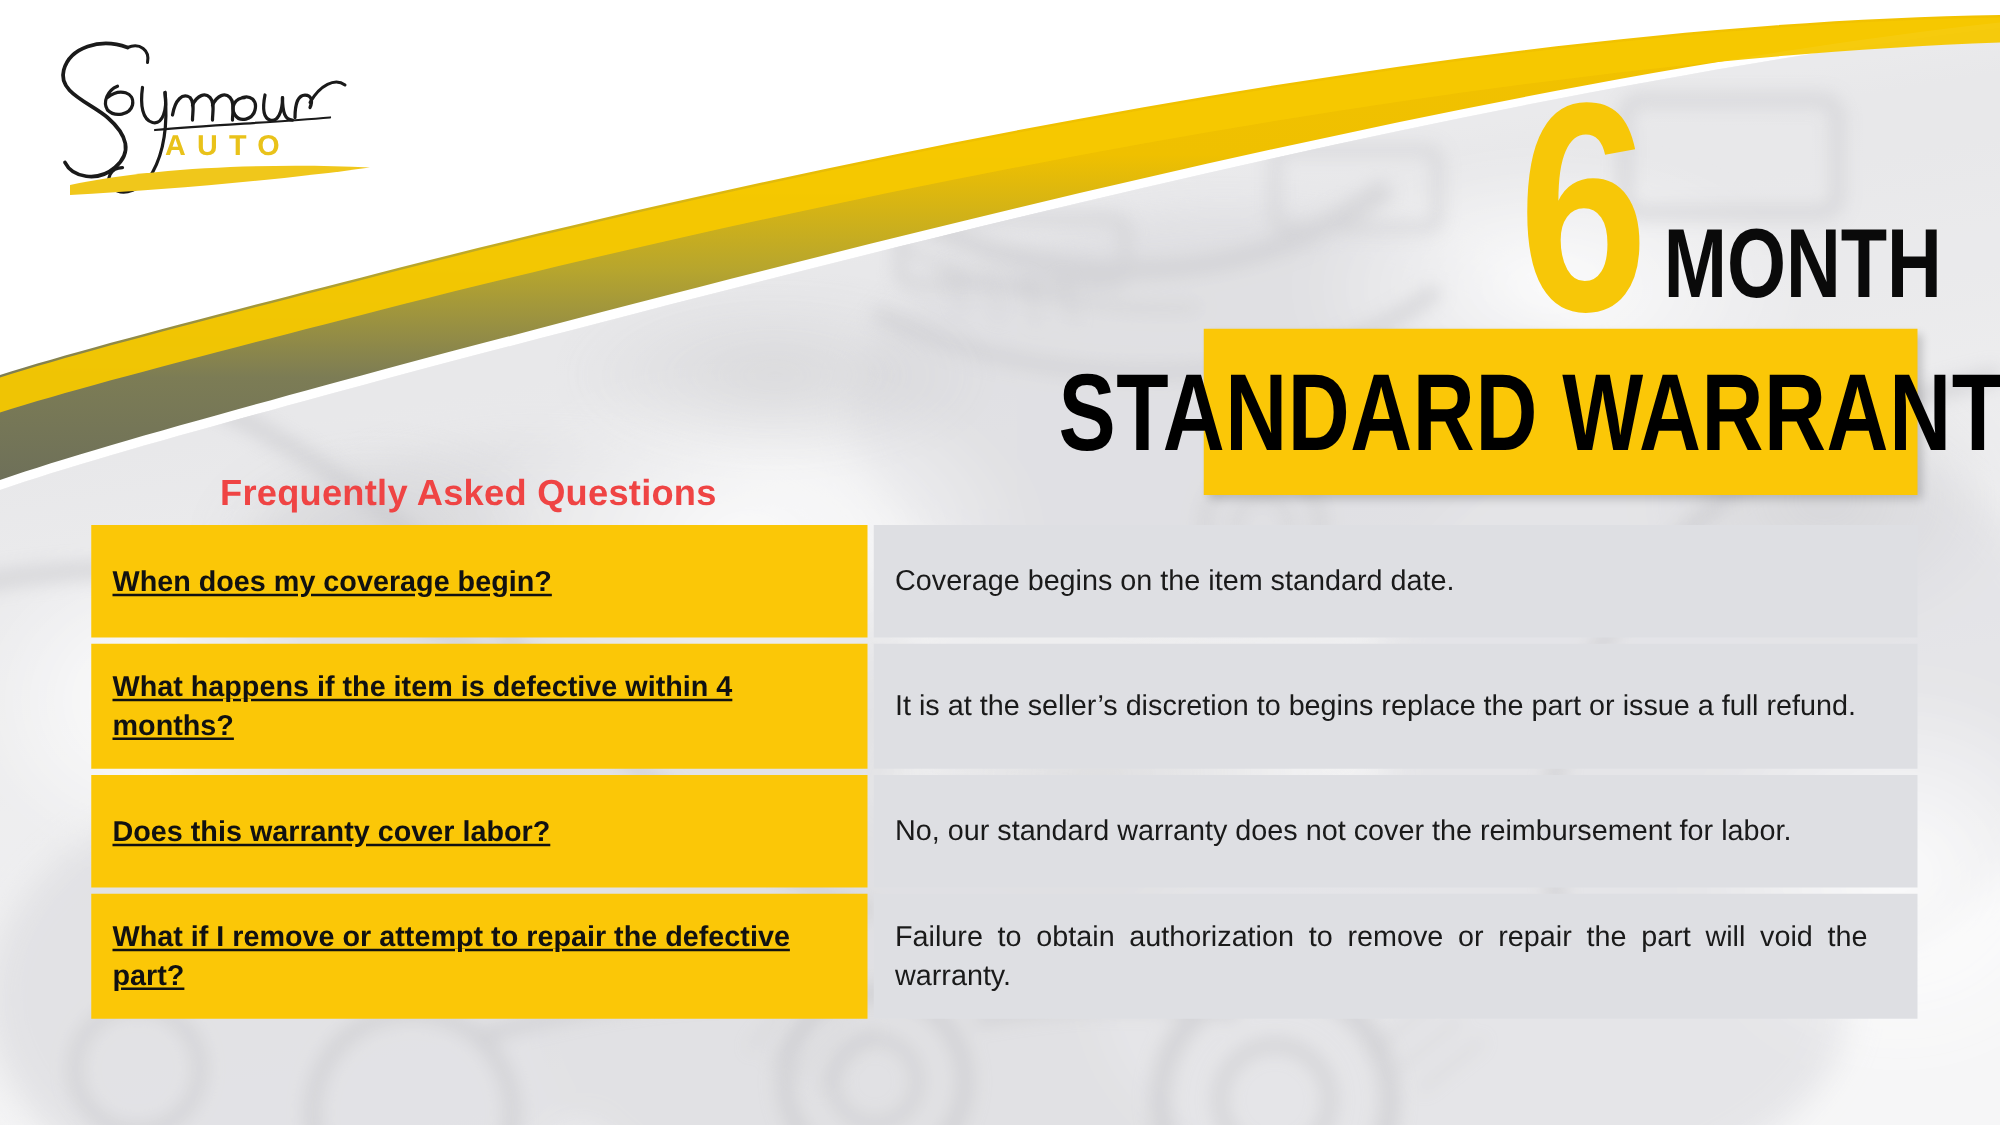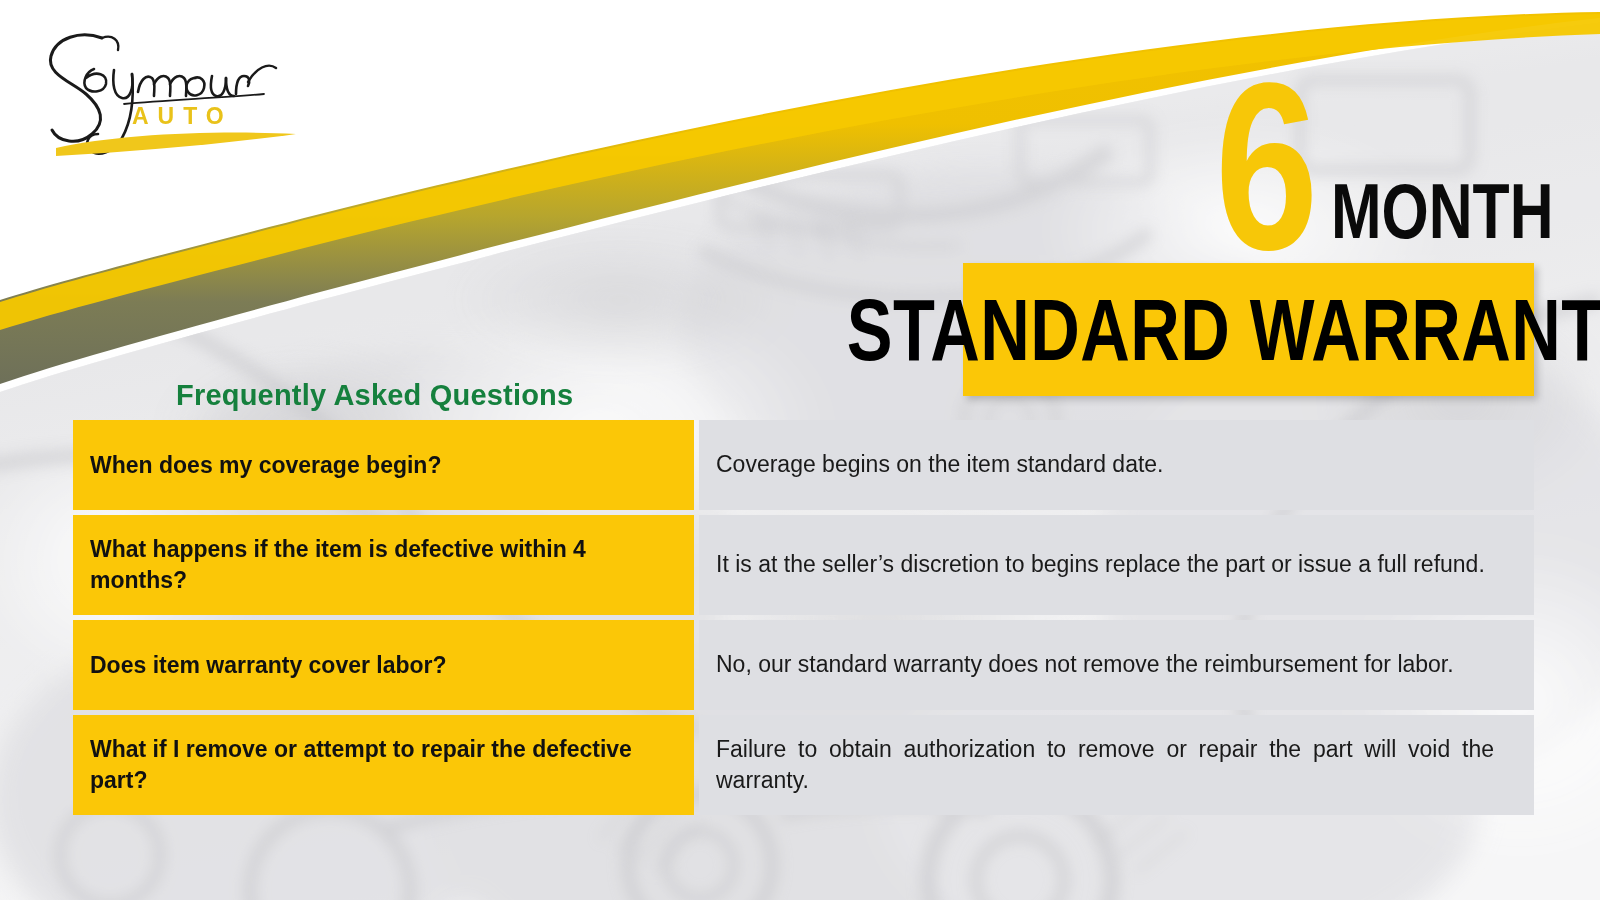--- a/index.html
+++ b/index.html
@@ -106,21 +106,21 @@
     white-space: nowrap;
   }
 
   
   .faq-title {
     position: absolute;
     left: 176px;
     top: 379px;
     font-size: 29px;
     font-weight: bold;
-    color: #15803d;
+    color: #ef4444;
     letter-spacing: 0.2px;
   }
 
   .faq-table {
     position: absolute;
     left: 73px;
     top: 420px;
     width: 1461px;
   }
   .faq-row {
@@ -135,20 +135,21 @@
     flex: 0 0 621px;
     background: #FBC707;
     padding: 18px 16px 18px 17px;
     box-sizing: border-box;
     display: flex;
     align-items: center;
     font-size: 23px;
     font-weight: bold;
     line-height: 1.33;
     color: #111111;
+    text-decoration: underline;
   }
   .faq-a {
     flex: 1 1 auto;
     background: #DEDFE3;
     margin-left: 5px;
     padding: 18px 40px 18px 17px;
     box-sizing: border-box;
     display: flex;
     align-items: center;
     font-size: 23px;
@@ -363,23 +364,23 @@
     </div>
 
     <div class="faq-row">
       <div class="faq-q h-100">What happens if the item is defective within 4 months?</div>
       <div class="faq-a h-100">
         <span>It is at the seller’s discretion to begins replace the part or issue a full refund.</span>
       </div>
     </div>
 
     <div class="faq-row">
-      <div class="faq-q h-90">Does item warranty cover labor?</div>
+      <div class="faq-q h-90">Does this warranty cover labor?</div>
       <div class="faq-a h-90">
-        <span>No, our standard warranty does not remove the reimbursement for labor.</span>
+        <span>No, our standard warranty does not cover the reimbursement for labor.</span>
       </div>
     </div>
 
     <div class="faq-row">
       <div class="faq-q h-100">What if I remove or attempt to repair the defective part?</div>
       <div class="faq-a h-100">
         <span>Failure to obtain authorization to remove or repair the part will void the warranty.</span>
       </div>
     </div>
 

